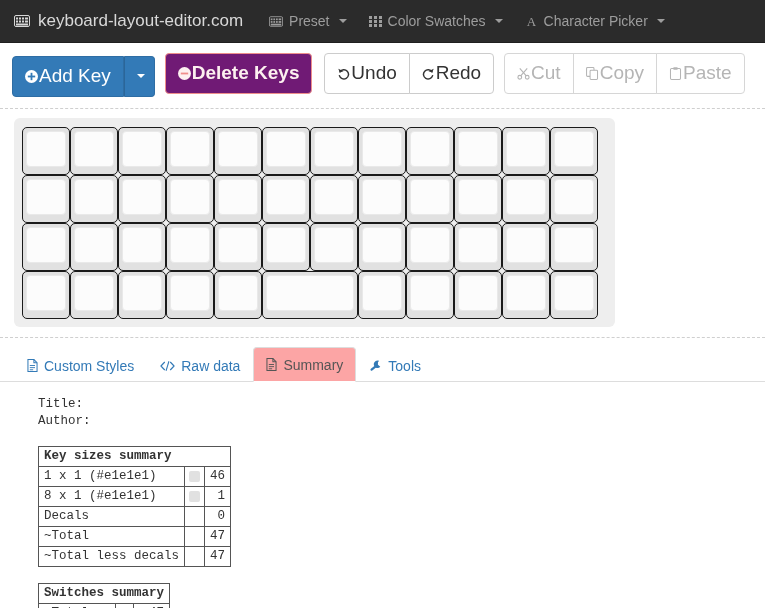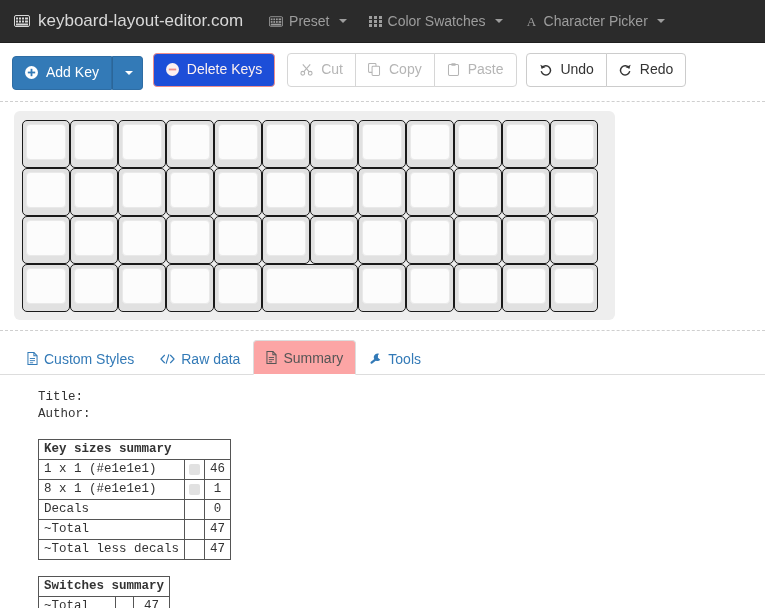--- a/index.html
+++ b/index.html
@@ -53,41 +53,41 @@
   .ico svg { display: block; }
 
   
   .toolbar-wrap {
     border-bottom: 1px dashed #cfcfcf;
     padding: 10px 12px 11px 12px;
   }
   .btn-group { display: inline-flex; vertical-align: middle; margin-right: 6px; }
   .btn {
     font-family: "Liberation Sans", sans-serif;
-    font-size: 14px;
+    font-size: 19px;
     line-height: 1.42;
     padding: 6px 12px;
     border: 1px solid transparent;
     border-radius: 4px;
     background: #fff;
     cursor: pointer;
     display: inline-flex;
     align-items: center;
-    gap: 8px;
+    gap: 1px;
     white-space: nowrap;
     user-select: none;
   }
   .btn-primary { background: #337ab7; border-color: #2e6da4; color: #fff; border-top-right-radius: 0; border-bottom-right-radius: 0; }
   .btn-caret {
     background: #337ab7; border-color: #2e6da4; color: #fff;
     border-left: 1px solid #2b6699;
     border-top-left-radius: 0; border-bottom-left-radius: 0;
     padding: 6px 9px;
   }
-  .btn-danger-disabled { background: #1d4ed8; border-color: #ef8e8b; color: #fdf0f0; cursor: default; }
+  .btn-danger-disabled { background: #701a75; border-color: #ef8e8b; color: #fdf0f0; cursor: default; font-weight: bold; }
   .btn-default { border-color: #ccc; color: #333; }
   .btn-default.disabled { color: #b5b5b5; border-color: #d6d6d6; background:#fff; cursor: default; }
   .btn-grp-join { display: inline-flex; margin-right: 6px; }
   .btn-grp-join .btn { border-radius: 0; margin-left: -1px; }
   .btn-grp-join .btn:first-child { border-radius: 4px 0 0 4px; margin-left: 0; }
   .btn-grp-join .btn:last-child { border-radius: 0 4px 4px 0; }
 
   
   .kb-area {
     border-bottom: 1px dashed #cfcfcf;
@@ -162,21 +162,21 @@
   .sumtable th, .sumtable td {
     border: 1px solid #555;
     padding: 2px 5px;
     height: 20px;
     white-space: pre;
   }
   .sumtable th {
     text-align: left;
     font-weight: bold;
   }
-  .sumtable td.num { text-align: center; min-width: 26px; }
+  .sumtable td.num { text-align: right; min-width: 26px; }
   .sumtable td.sw { width: 18px; padding: 2px 4px; }
   .swatch {
     display: block;
     width: 11px; height: 11px;
     border-radius: 2px;
     margin: 1px auto;
   }
 </style>
 </head>
 <body>
@@ -272,20 +272,41 @@
     <span class="ico">
       <svg width="13" height="13" viewBox="0 0 13 13">
           <circle cx="6.5" cy="6.5" r="6.5" fill="#fdf0f0"></circle>
           <rect x="2.8" y="5.6" width="7.4" height="1.8" fill="#ef8e8b"></rect>
         </svg>
     </span>
     <span>Delete Keys</span>
   </button>
 
   <span class="btn-grp-join">
+    <button class="btn btn-default">
+      <span class="ico">
+        <svg width="13" height="13" viewBox="0 0 14 14">
+            <path d="M3.2 5.2 A5 5 0 1 1 2.6 9.3" fill="none" stroke="#333" stroke-width="1.6" stroke-linecap="round"></path>
+            <path d="M1.4 1.8 L3.0 5.8 L7.0 4.5 Z" fill="#333"></path>
+          </svg>
+      </span>
+      <span>Undo</span>
+    </button>
+    <button class="btn btn-default">
+      <span class="ico">
+        <svg width="13" height="13" viewBox="0 0 14 14">
+            <path d="M10.8 5.2 A5 5 0 1 0 11.4 9.3" fill="none" stroke="#333" stroke-width="1.6" stroke-linecap="round"></path>
+            <path d="M12.6 1.8 L11.0 5.8 L7.0 4.5 Z" fill="#333"></path>
+          </svg>
+      </span>
+      <span>Redo</span>
+    </button>
+  </span>
+
+  <span class="btn-grp-join">
     <button class="btn btn-default disabled">
       <span class="ico">
         <svg width="13" height="13" viewBox="0 0 14 14">
             <circle cx="3" cy="11" r="2" fill="none" stroke="#b5b5b5" stroke-width="1.2"></circle>
             <circle cx="11" cy="11" r="2" fill="none" stroke="#b5b5b5" stroke-width="1.2"></circle>
             <line x1="4" y1="9.5" x2="11" y2="1.5" stroke="#b5b5b5" stroke-width="1.2"></line>
             <line x1="10" y1="9.5" x2="3" y2="1.5" stroke="#b5b5b5" stroke-width="1.2"></line>
           </svg>
       </span>
       <span>Cut</span>
@@ -300,41 +321,20 @@
       <span>Copy</span>
     </button>
     <button class="btn btn-default disabled">
       <span class="ico">
         <svg width="13" height="13" viewBox="0 0 14 14">
             <rect x="1.6" y="1.6" width="10.8" height="11.8" rx="1.2" fill="none" stroke="#b5b5b5" stroke-width="1.1"></rect>
             <rect x="4.6" y="0.4" width="4.8" height="2.6" rx="0.8" fill="#b5b5b5"></rect>
           </svg>
       </span>
       <span>Paste</span>
-    </button>
-  </span>
-
-  <span class="btn-grp-join">
-    <button class="btn btn-default">
-      <span class="ico">
-        <svg width="13" height="13" viewBox="0 0 14 14">
-            <path d="M3.2 5.2 A5 5 0 1 1 2.6 9.3" fill="none" stroke="#333" stroke-width="1.6" stroke-linecap="round"></path>
-            <path d="M1.4 1.8 L3.0 5.8 L7.0 4.5 Z" fill="#333"></path>
-          </svg>
-      </span>
-      <span>Undo</span>
-    </button>
-    <button class="btn btn-default">
-      <span class="ico">
-        <svg width="13" height="13" viewBox="0 0 14 14">
-            <path d="M10.8 5.2 A5 5 0 1 0 11.4 9.3" fill="none" stroke="#333" stroke-width="1.6" stroke-linecap="round"></path>
-            <path d="M12.6 1.8 L11.0 5.8 L7.0 4.5 Z" fill="#333"></path>
-          </svg>
-      </span>
-      <span>Redo</span>
     </button>
   </span>
 </div>
 
 <div class="kb-area">
   <div class="keyboard" id="keyboard" style="background: rgb(238, 238, 238);">
       <div class="kb-row">
         <div class="key" style="background: rgb(225, 225, 225);">
           <div class="key-top" style="background: rgb(252, 252, 252);"></div>
         </div>

